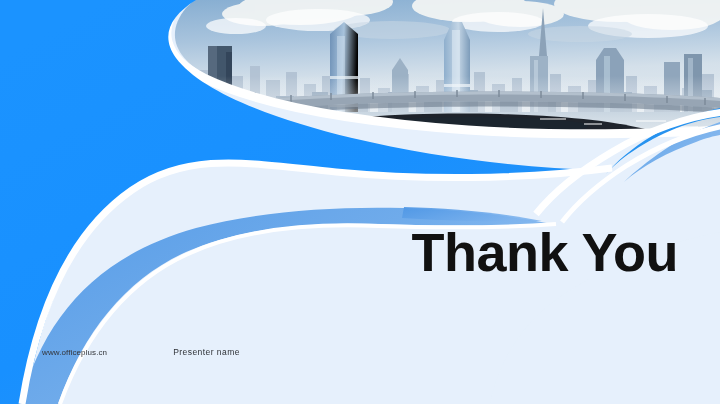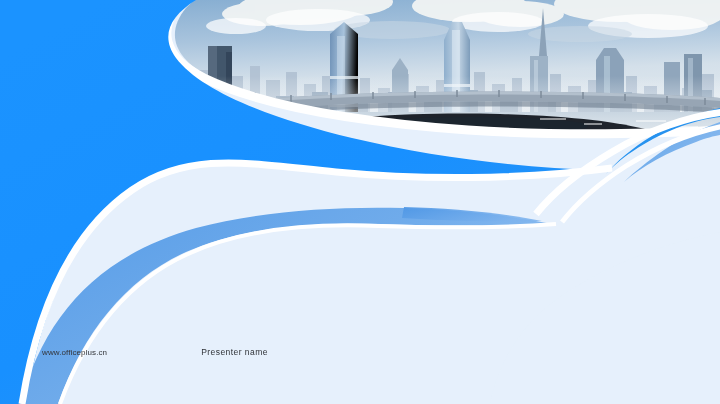--- a/index.html
+++ b/index.html
@@ -40,21 +40,21 @@
     white-space: nowrap;
   }
 
   
   #footer {
     position: absolute;
     left: 42px;
     top: 347px;
     display: flex;
     align-items: baseline;
-    gap: 70px;
+    gap: 42px;
     white-space: nowrap;
   }
   #footer .url {
     font-size: 8px;
     color: #33353a;
     letter-spacing: 0.1px;
   }
   #footer .presenter {
     font-size: 8.5px;
     color: #2e3136;
@@ -352,19 +352,20 @@
                  C 306,223 240,230 188,254
                  C 130,280 86,332 60,404" fill="none" stroke="#ffffff" stroke-width="4"></path>
 
         <path d="M 0,404 L 720,404 L 720,232
                  C 660,244 600,268 556,300
                  C 520,326 498,364 490,404 Z" fill="#e6f0fc" opacity="0.55"></path>
       </g>
     </svg>
   </div>
 
+  <h1 id="headline">Thank You</h1>
 
   <div id="footer">
     <span class="url">www.officeplus.cn</span>
     <span class="presenter">Presenter name</span>
   </div>
 
 </div>
 
 </body></html>

